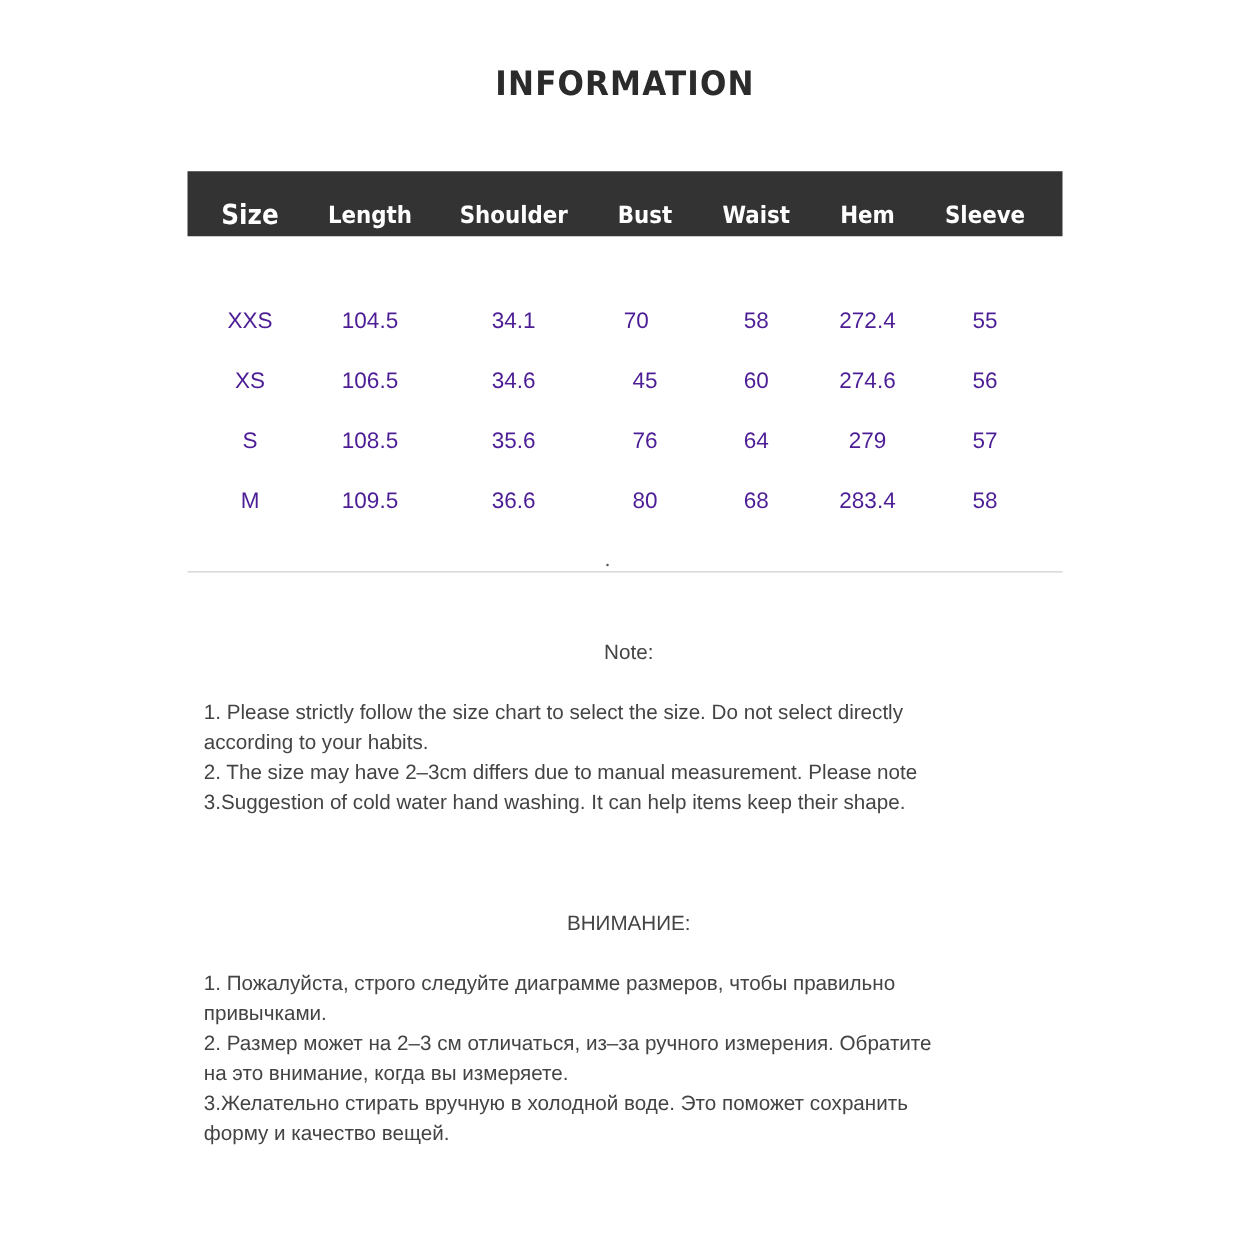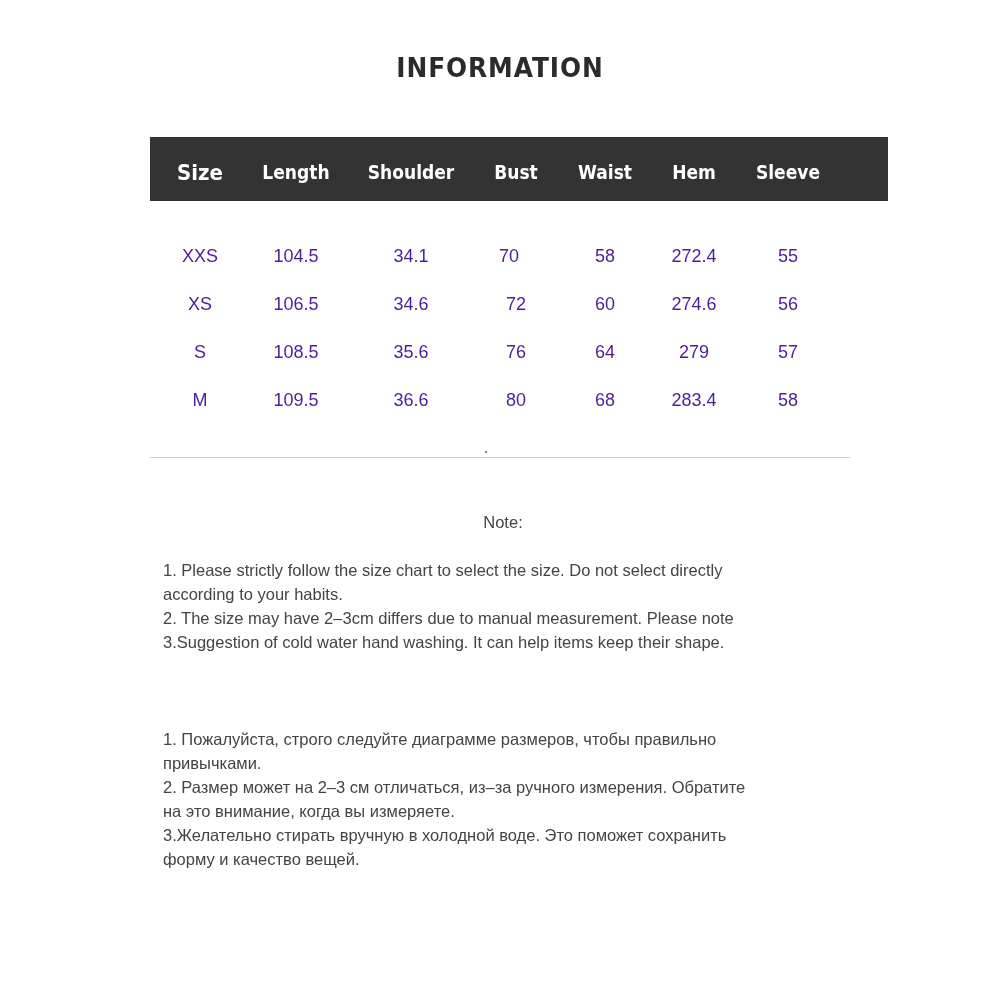--- a/index.html
+++ b/index.html
@@ -1,18 +1,18 @@
 <!DOCTYPE html>
 <html><head>
   <meta charset="utf-8">
   <style>
     html, body { margin: 0; padding: 0; background: #ffffff; }
     body { width: 1000px; height: 1000px; position: relative; overflow: hidden; font-family: "Liberation Sans", sans-serif; color: #3a3a3a; }
     .title { position: absolute; top: 52px; left: 0; width: 1000px; text-align: center; font-family: "DejaVu Sans", sans-serif; font-weight: bold; font-size: 27px; letter-spacing: 1px; color: #2b2b2b; transform: scaleX(0.92); transform-origin: center; }
-    .header-bar { position: absolute; top: 137px; left: 150px; width: 700px; height: 64px; background: #333333; padding-left: 38px; }
+    .header-bar { position: absolute; top: 137px; left: 150px; width: 700px; height: 52px; background: #333333; }
     .cell { position: absolute; text-align: center; transform: translateX(-50%); white-space: nowrap; }
     .hcell { top: 24px; color: #ffffff; font-family: "DejaVu Sans", sans-serif; font-weight: bold; font-size: 19px; transform: translateX(-50%) scaleX(0.9); }
     .hcell.size { font-size: 22px; top: 23px; }
     .row { position: absolute; left: 150px; width: 700px; height: 30px; }
     .dcell { top: 0; font-size: 18px; color: #4c1d95; }
     .divider { position: absolute; top: 457px; left: 150px; width: 700px; height: 1px; background: #cfcfcf; }
     .dot { position: absolute; top: 451px; left: 485px; width: 2px; height: 2px; background: #555; border-radius: 1px; }
     .notes { position: absolute; left: 163px; width: 680px; font-size: 16.5px; line-height: 24px; color: #444; }
     .notes p { margin: 0; }
     .notes .heading { margin-bottom: 24px; text-align: center; }
@@ -38,21 +38,21 @@
   <div class="cell dcell" style="left:261px">34.1</div>
   <div class="cell dcell" style="left:359px">70</div>
   <div class="cell dcell" style="left:455px">58</div>
   <div class="cell dcell" style="left:544px">272.4</div>
   <div class="cell dcell" style="left:638px">55</div>
 </div>
 <div class="row" style="top:294px">
   <div class="cell dcell" style="left:50px">XS</div>
   <div class="cell dcell" style="left:146px">106.5</div>
   <div class="cell dcell" style="left:261px">34.6</div>
-  <div class="cell dcell" style="left:366px">72</div>
+  <div class="cell dcell" style="left:366px">45</div>
   <div class="cell dcell" style="left:455px">60</div>
   <div class="cell dcell" style="left:544px">274.6</div>
   <div class="cell dcell" style="left:638px">56</div>
 </div>
 <div class="row" style="top:342px">
   <div class="cell dcell" style="left:50px">S</div>
   <div class="cell dcell" style="left:146px">108.5</div>
   <div class="cell dcell" style="left:261px">35.6</div>
   <div class="cell dcell" style="left:366px">76</div>
   <div class="cell dcell" style="left:455px">64</div>
@@ -74,19 +74,20 @@
 
 <div class="notes" style="top:510px">
   <p class="heading">Note:</p>
   <p>1. Please strictly follow the size chart  to select the size. Do not select directly</p>
   <p>according to your habits.</p>
   <p>2. The size may have 2–3cm differs due to manual measurement. Please note</p>
   <p>3.Suggestion of cold water hand washing. It can help items keep their shape.</p>
 </div>
 
 <div class="notes" style="top:727px">
+  <p class="heading">ВНИМАНИЕ:</p>
   <p>1. Пожалуйста, строго следуйте диаграмме размеров, чтобы правильно</p>
   <p>привычками.</p>
   <p>2. Размер может на 2–3 см отличаться, из–за ручного измерения. Обратите</p>
   <p>на это внимание, когда вы измеряете.</p>
   <p>3.Желательно стирать вручную в холодной воде. Это поможет сохранить</p>
   <p>форму и качество вещей.</p>
 </div>
 
 </body></html>

